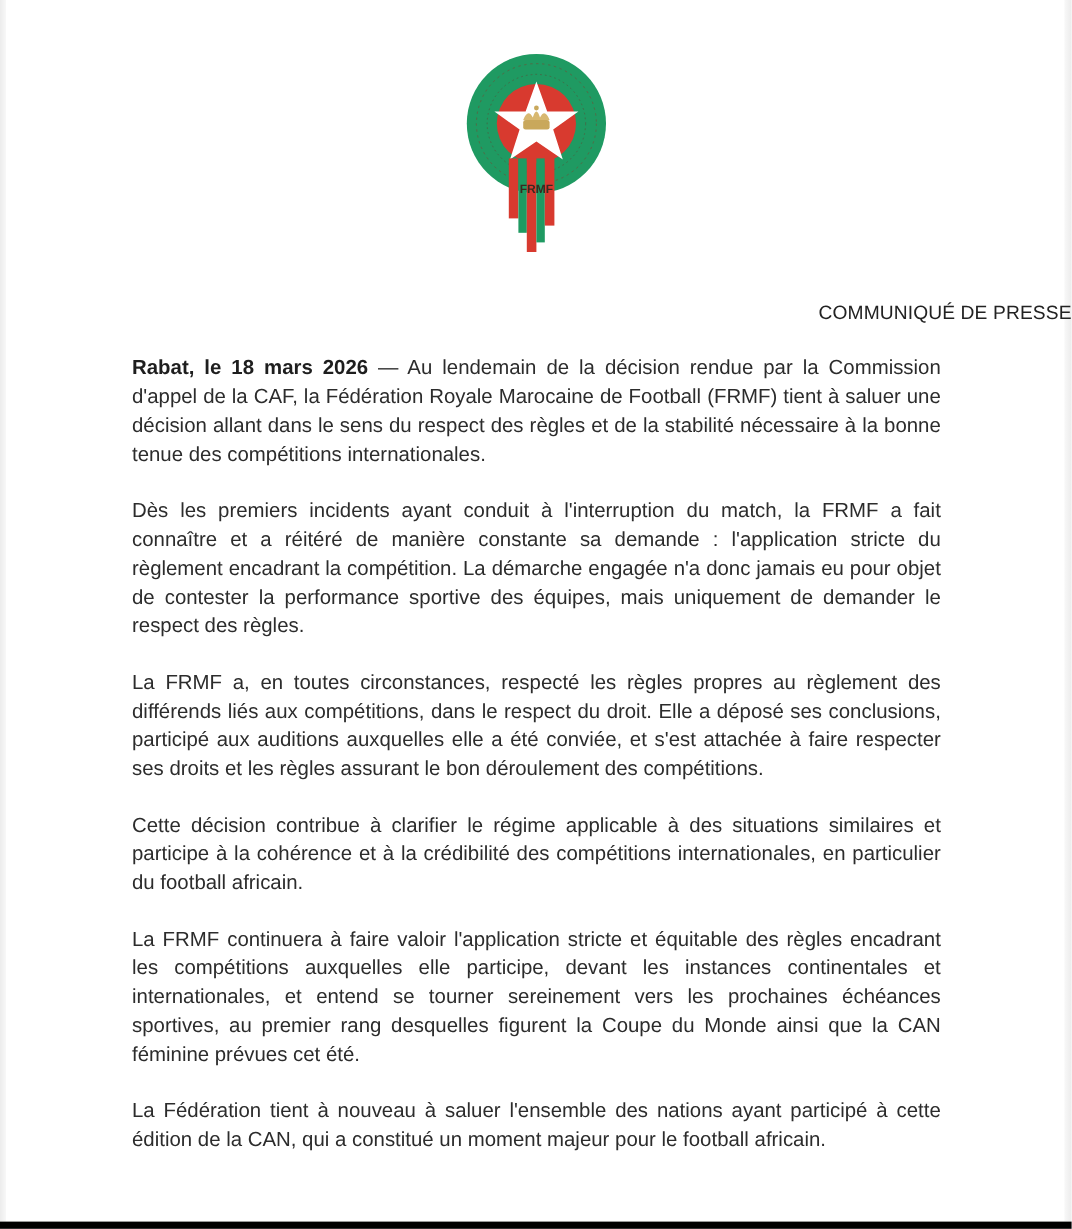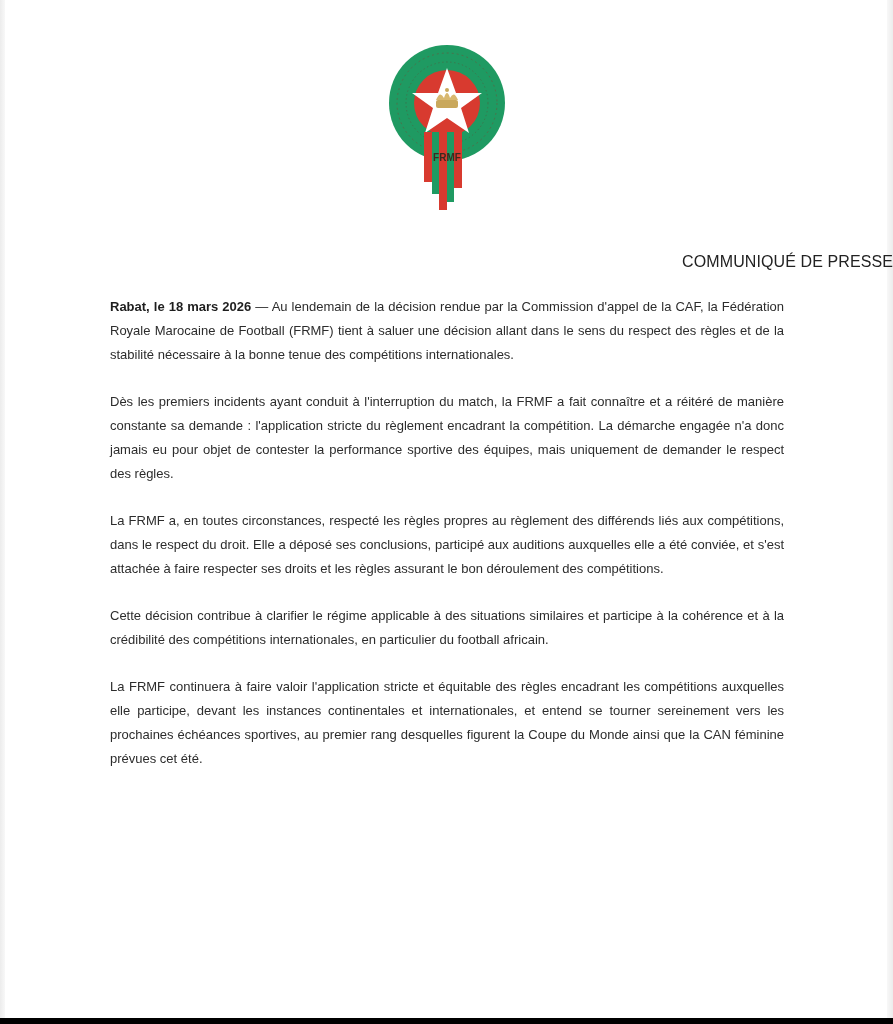--- a/index.html
+++ b/index.html
@@ -45,21 +45,21 @@
       color: #222;
     }
     .body {
       position: absolute;
       left: 110px;
       top: 295px;
       width: 674px;
     }
     .para {
       margin: 0 0 23px 0;
-      font-size: 13px;
+      font-size: 17px;
       line-height: 24px;
       text-align: justify;
       color: #2c2c2c;
     }
     .para b { font-weight: bold; color: #1e1e1e; }
   </style>
 </head>
 <body>
 
 <div class="edge-left"></div>
@@ -91,15 +91,16 @@
 </div>
 
 <div class="title">COMMUNIQUÉ DE PRESSE</div>
 
 <div class="body">
   <p class="para"><b>Rabat, le 18 mars 2026</b><span> — Au lendemain de la décision rendue par la Commission d'appel de la CAF, la Fédération Royale Marocaine de Football (FRMF) tient à saluer une décision allant dans le sens du respect des règles et de la stabilité nécessaire à la bonne tenue des compétitions internationales.</span></p>
   <p class="para">Dès les premiers incidents ayant conduit à l'interruption du match, la FRMF a fait connaître et a réitéré de manière constante sa demande : l'application stricte du règlement encadrant la compétition. La démarche engagée n'a donc jamais eu pour objet de contester la performance sportive des équipes, mais uniquement de demander le respect des règles.</p>
   <p class="para">La FRMF a, en toutes circonstances, respecté les règles propres au règlement des différends liés aux compétitions, dans le respect du droit. Elle a déposé ses conclusions, participé aux auditions auxquelles elle a été conviée, et s'est attachée à faire respecter ses droits et les règles assurant le bon déroulement des compétitions.</p>
   <p class="para">Cette décision contribue à clarifier le régime applicable à des situations similaires et participe à la cohérence et à la crédibilité des compétitions internationales, en particulier du football africain.</p>
   <p class="para">La FRMF continuera à faire valoir l'application stricte et équitable des règles encadrant les compétitions auxquelles elle participe, devant les instances continentales et internationales, et entend se tourner sereinement vers les prochaines échéances sportives, au premier rang desquelles figurent la Coupe du Monde ainsi que la CAN féminine prévues cet été.</p>
+  <p class="para">La Fédération tient à nouveau à saluer l'ensemble des nations ayant participé à cette édition de la CAN, qui a constitué un moment majeur pour le football africain.</p>
 </div>
 
 <div class="bottom-bar"></div>
 
 </body></html>

